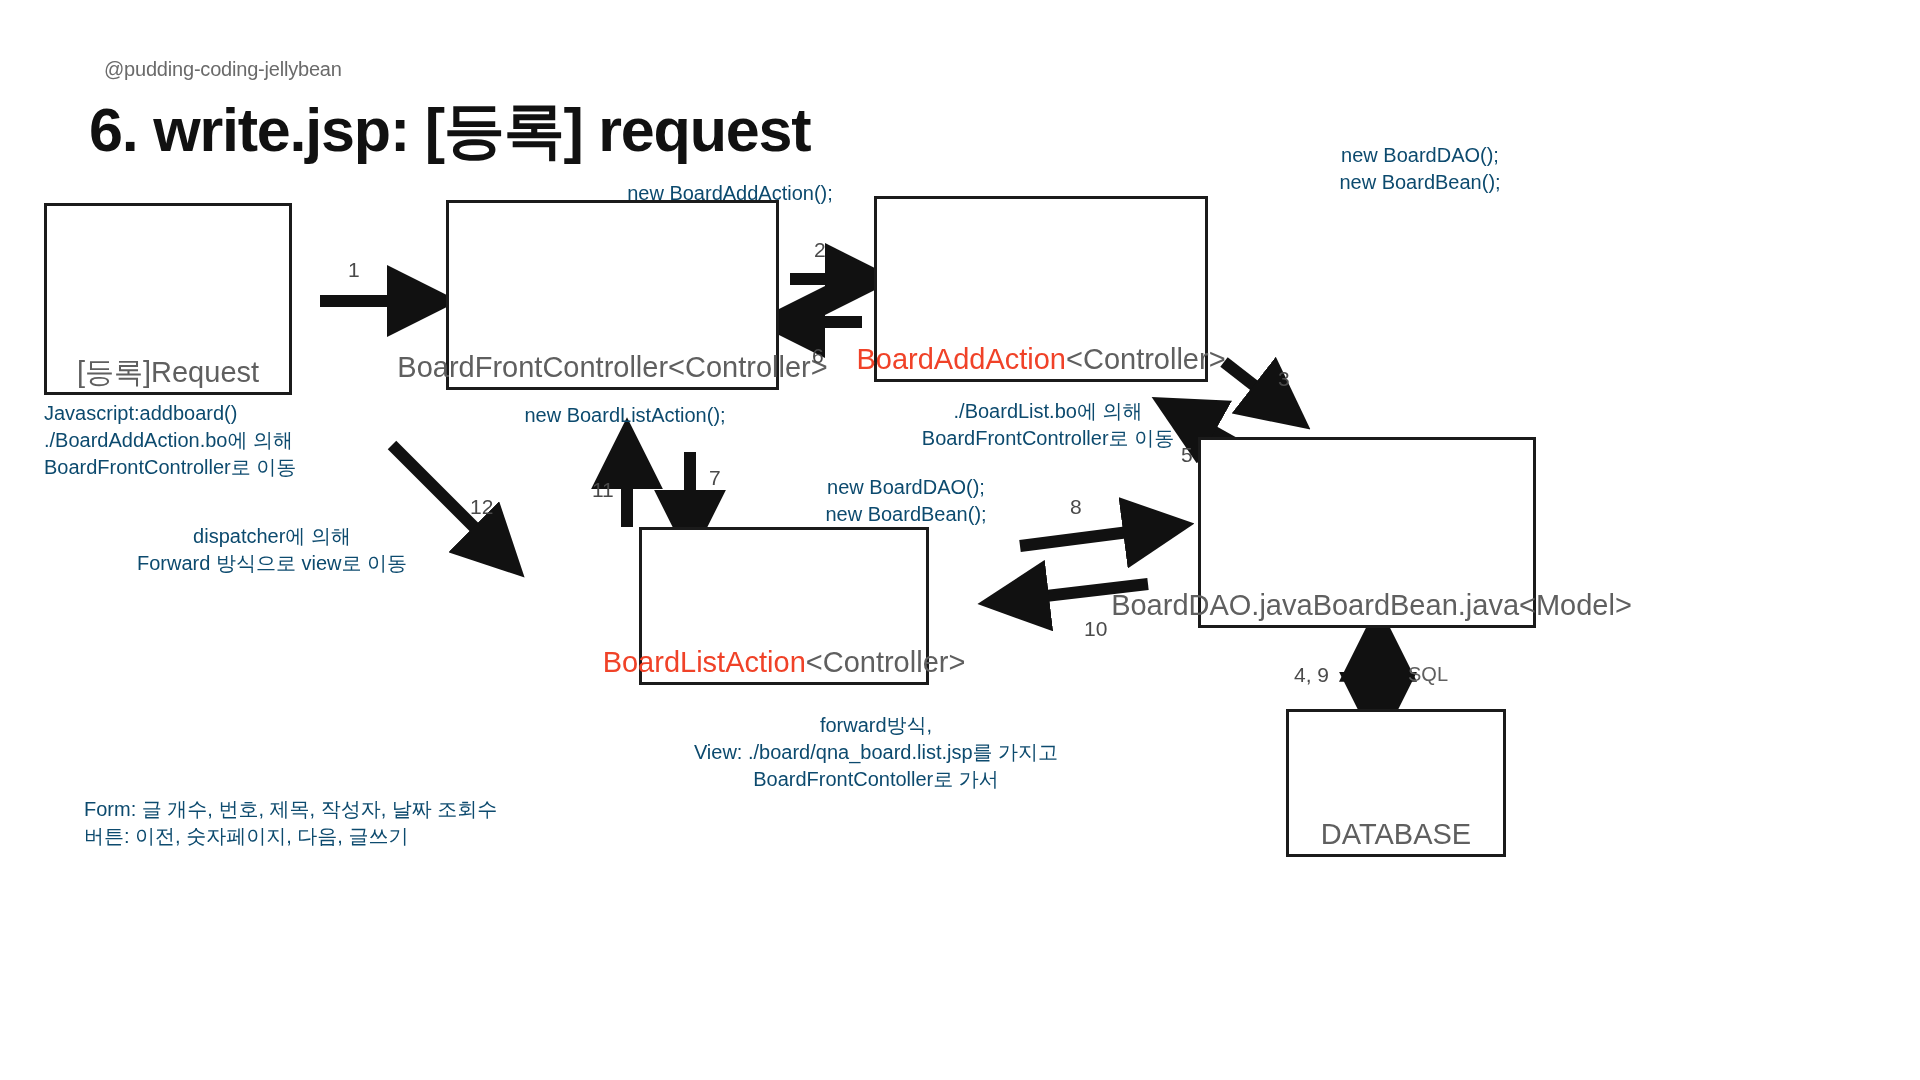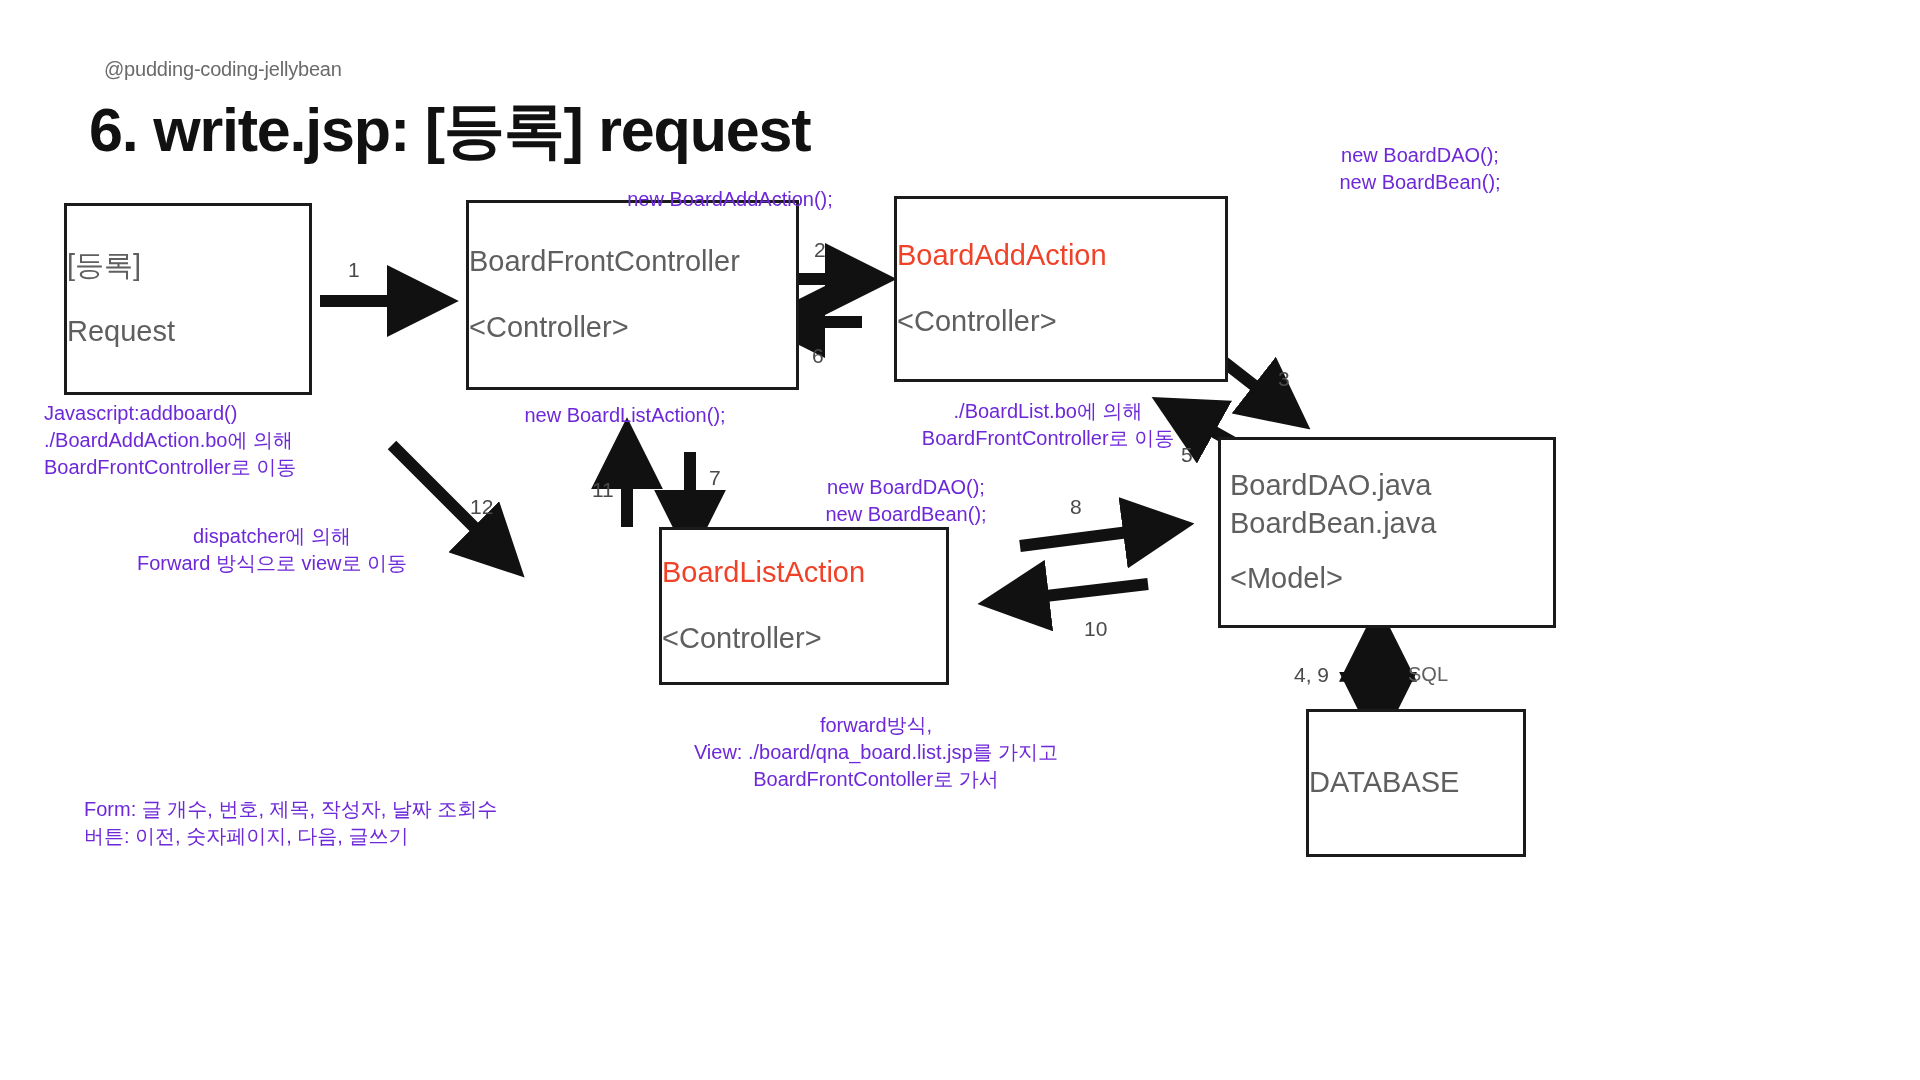--- a/index.html
+++ b/index.html
@@ -38,28 +38,27 @@
     letter-spacing: -1.2px;
     white-space: nowrap;
   }
 
   
   .box {
     border: 3px solid #1b1b1b;
     background: #ffffff;
     box-sizing: border-box;
     display: flex;
-    flex-direction: column;
-    align-items: flex-start;
+    flex-direction: row;
+    align-items: flex-end;
     justify-content: center;
     text-align: center;
     color: #5f5f5f;
     font-size: 29px;
     line-height: 1.30;
-    margin-left: 20px;
   }
   .box .l1 { margin: 0; }
   .box .gap { height: 28px; }
   .box .sub { margin: 0; }
   .box.tight .gap { height: 18px; }
 
   .red   { color: #f04228; }
   .blue  { color: #1a19ee; }
   .grayt { color: #5f5f5f; }
 
@@ -69,31 +68,31 @@
   #box-add-action     { left: 874px;  top: 196px;  width: 334px; height: 186px; }
   #box-model          { left: 1198px; top: 437px;  width: 338px; height: 191px; padding-left: 9px; }
   #box-list-action    { left: 639px;  top: 527px;  width: 290px; height: 158px; }
   #box-view           { left: 86px;   top: 583px;  width: 370px; height: 192px; }
   #box-database       { left: 1286px; top: 709px;  width: 220px; height: 148px; }
 
   
   .note {
     font-size: 20px;
     line-height: 1.35;
-    color: #6d28d9;
+    color: #0c4a6e;
     white-space: pre-line;
   }
   .note.c  { text-align: center; }
   .note.l  { text-align: left; }
   .num {
     font-size: 21px;
     color: #4a4a4a;
   }
 
-  #note-new-add        { left: 600px;  top: 186px; width: 260px; }
+  #note-new-add        { left: 600px;  top: 180px; width: 260px; }
   #note-new-dao-top    { left: 1300px; top: 142px; width: 240px; }
   #note-js-addboard    { left: 44px;   top: 400px; width: 330px; }
   #note-new-list       { left: 515px;  top: 402px; width: 220px; }
   #note-boardlist-bo   { left: 898px;  top: 398px; width: 300px; }
   #note-new-dao-mid    { left: 796px;  top: 474px; width: 220px; }
   #note-dispatcher     { left: 122px;  top: 523px; width: 300px; }
   #note-forward-path   { left: 616px;  top: 712px; width: 520px; }
   #note-form-buttons   { left: 84px;   top: 796px; width: 420px; }
 
   

